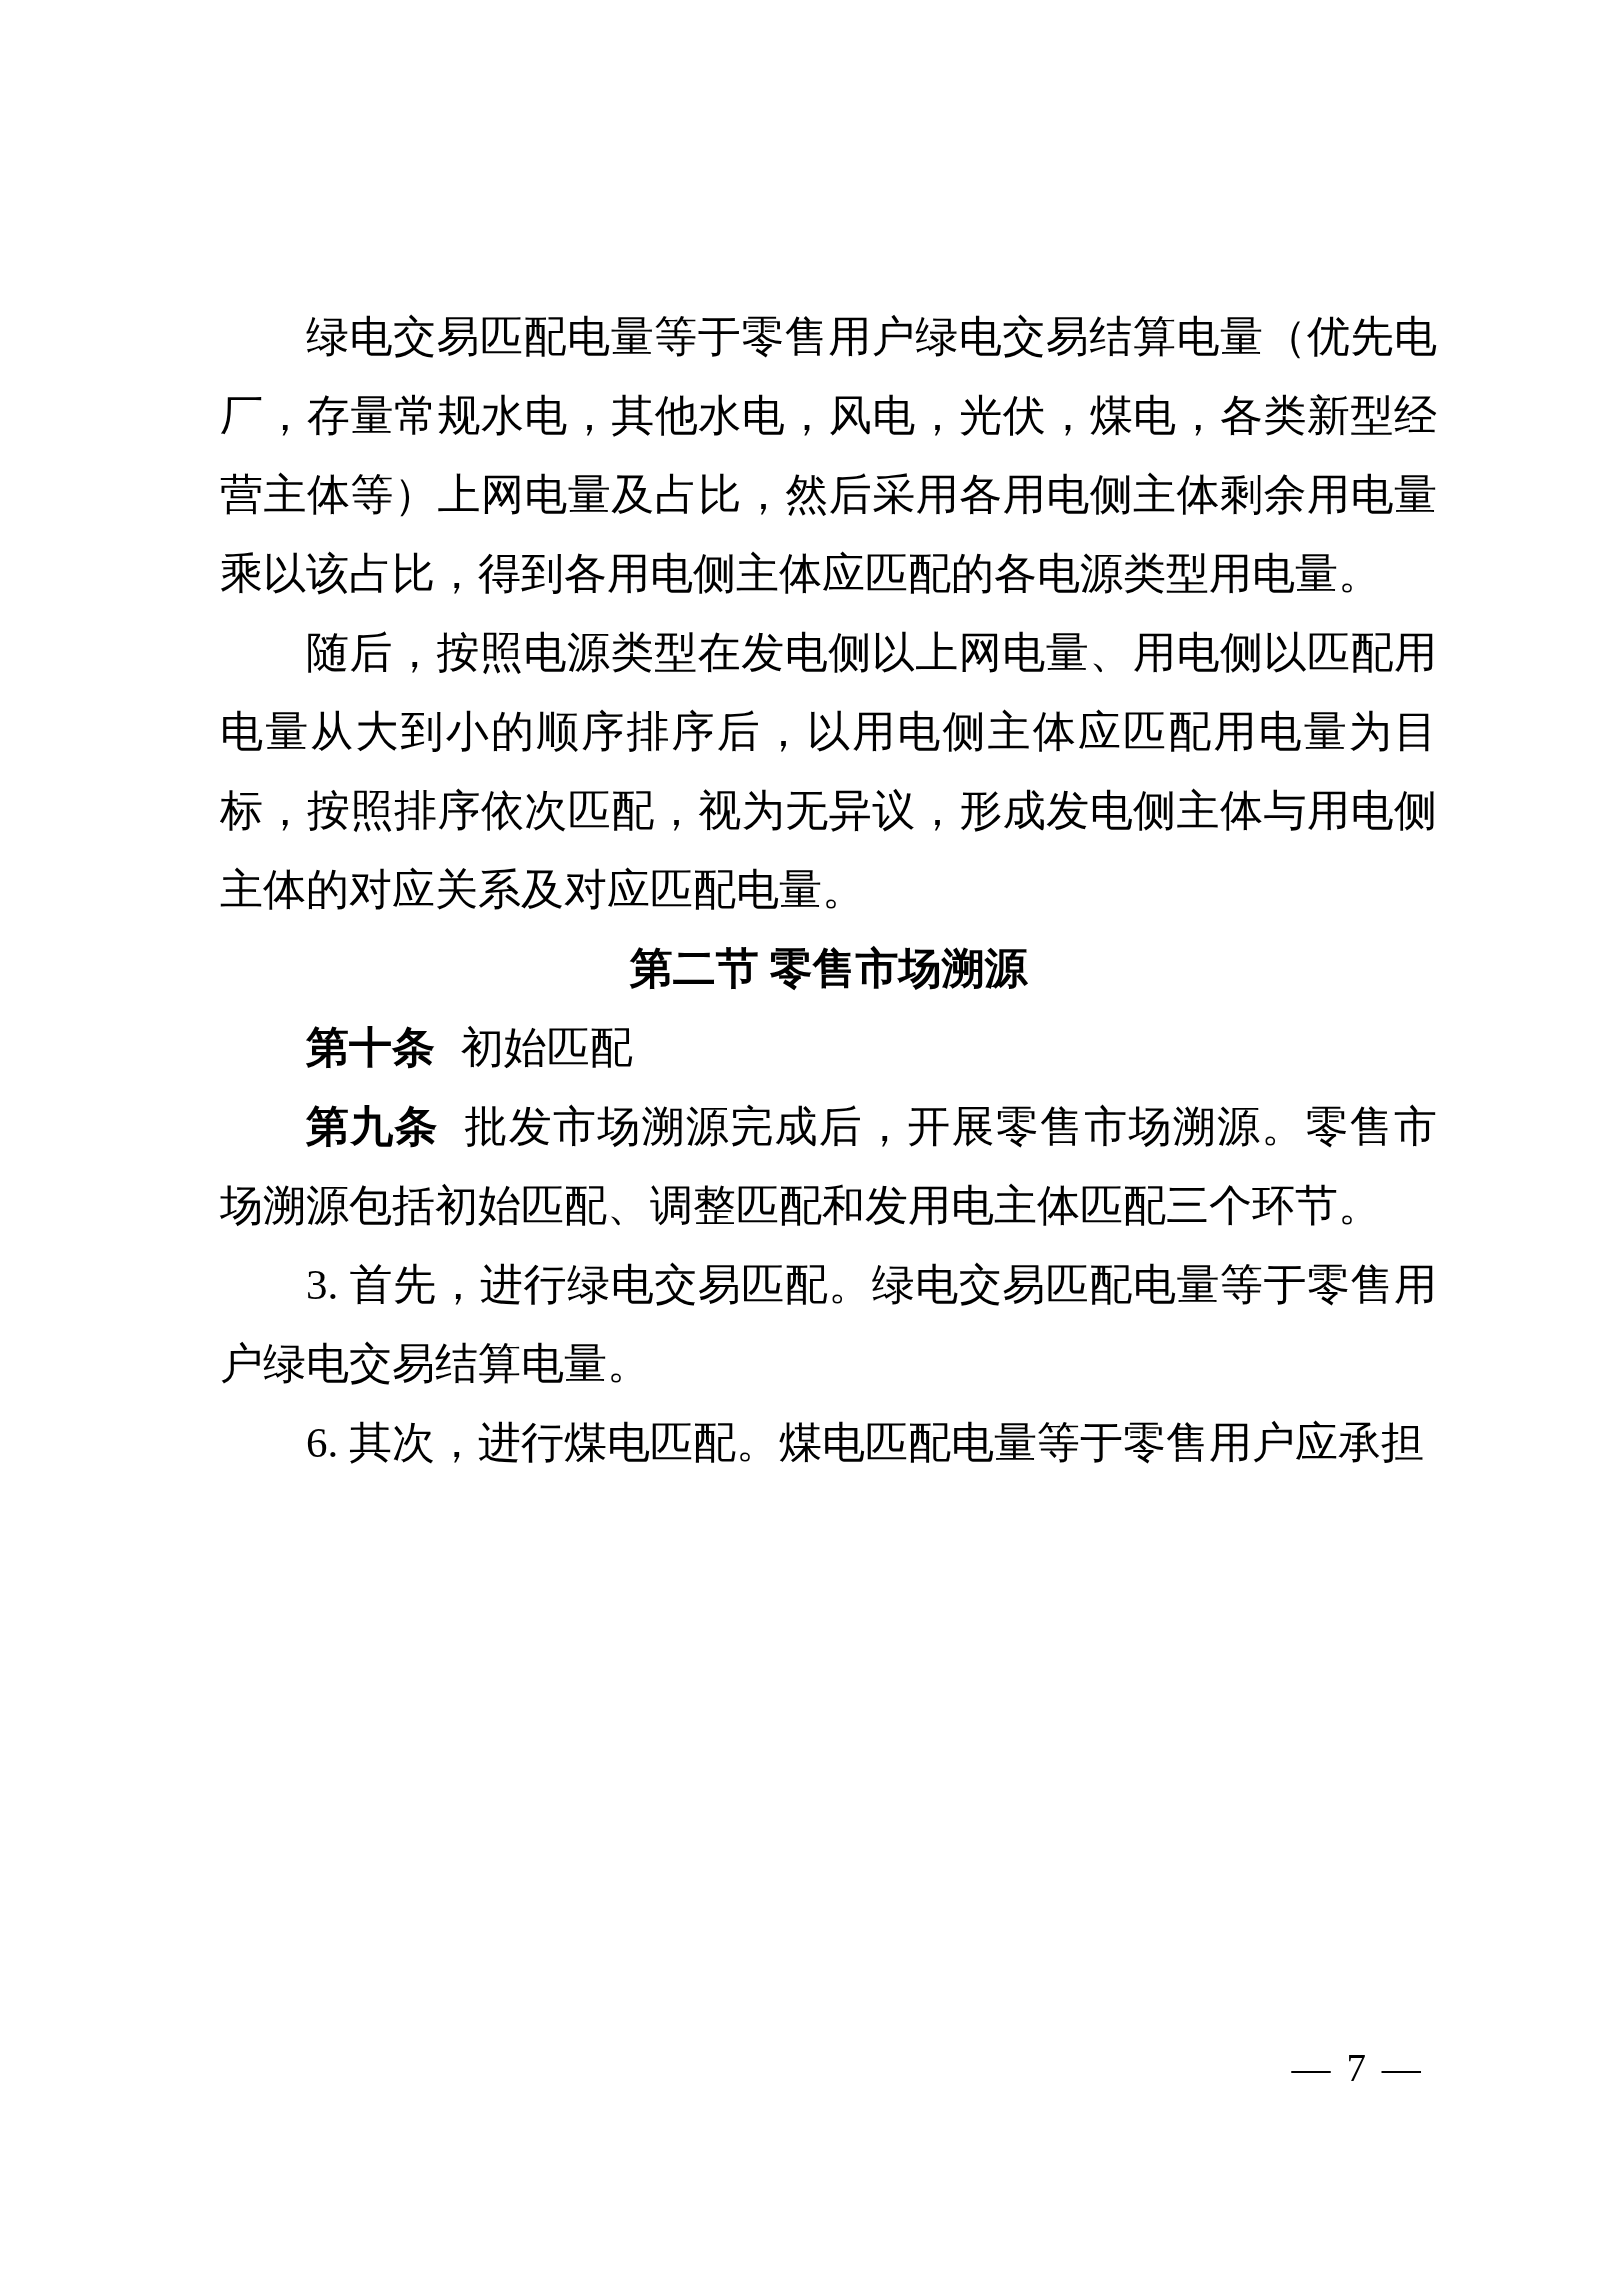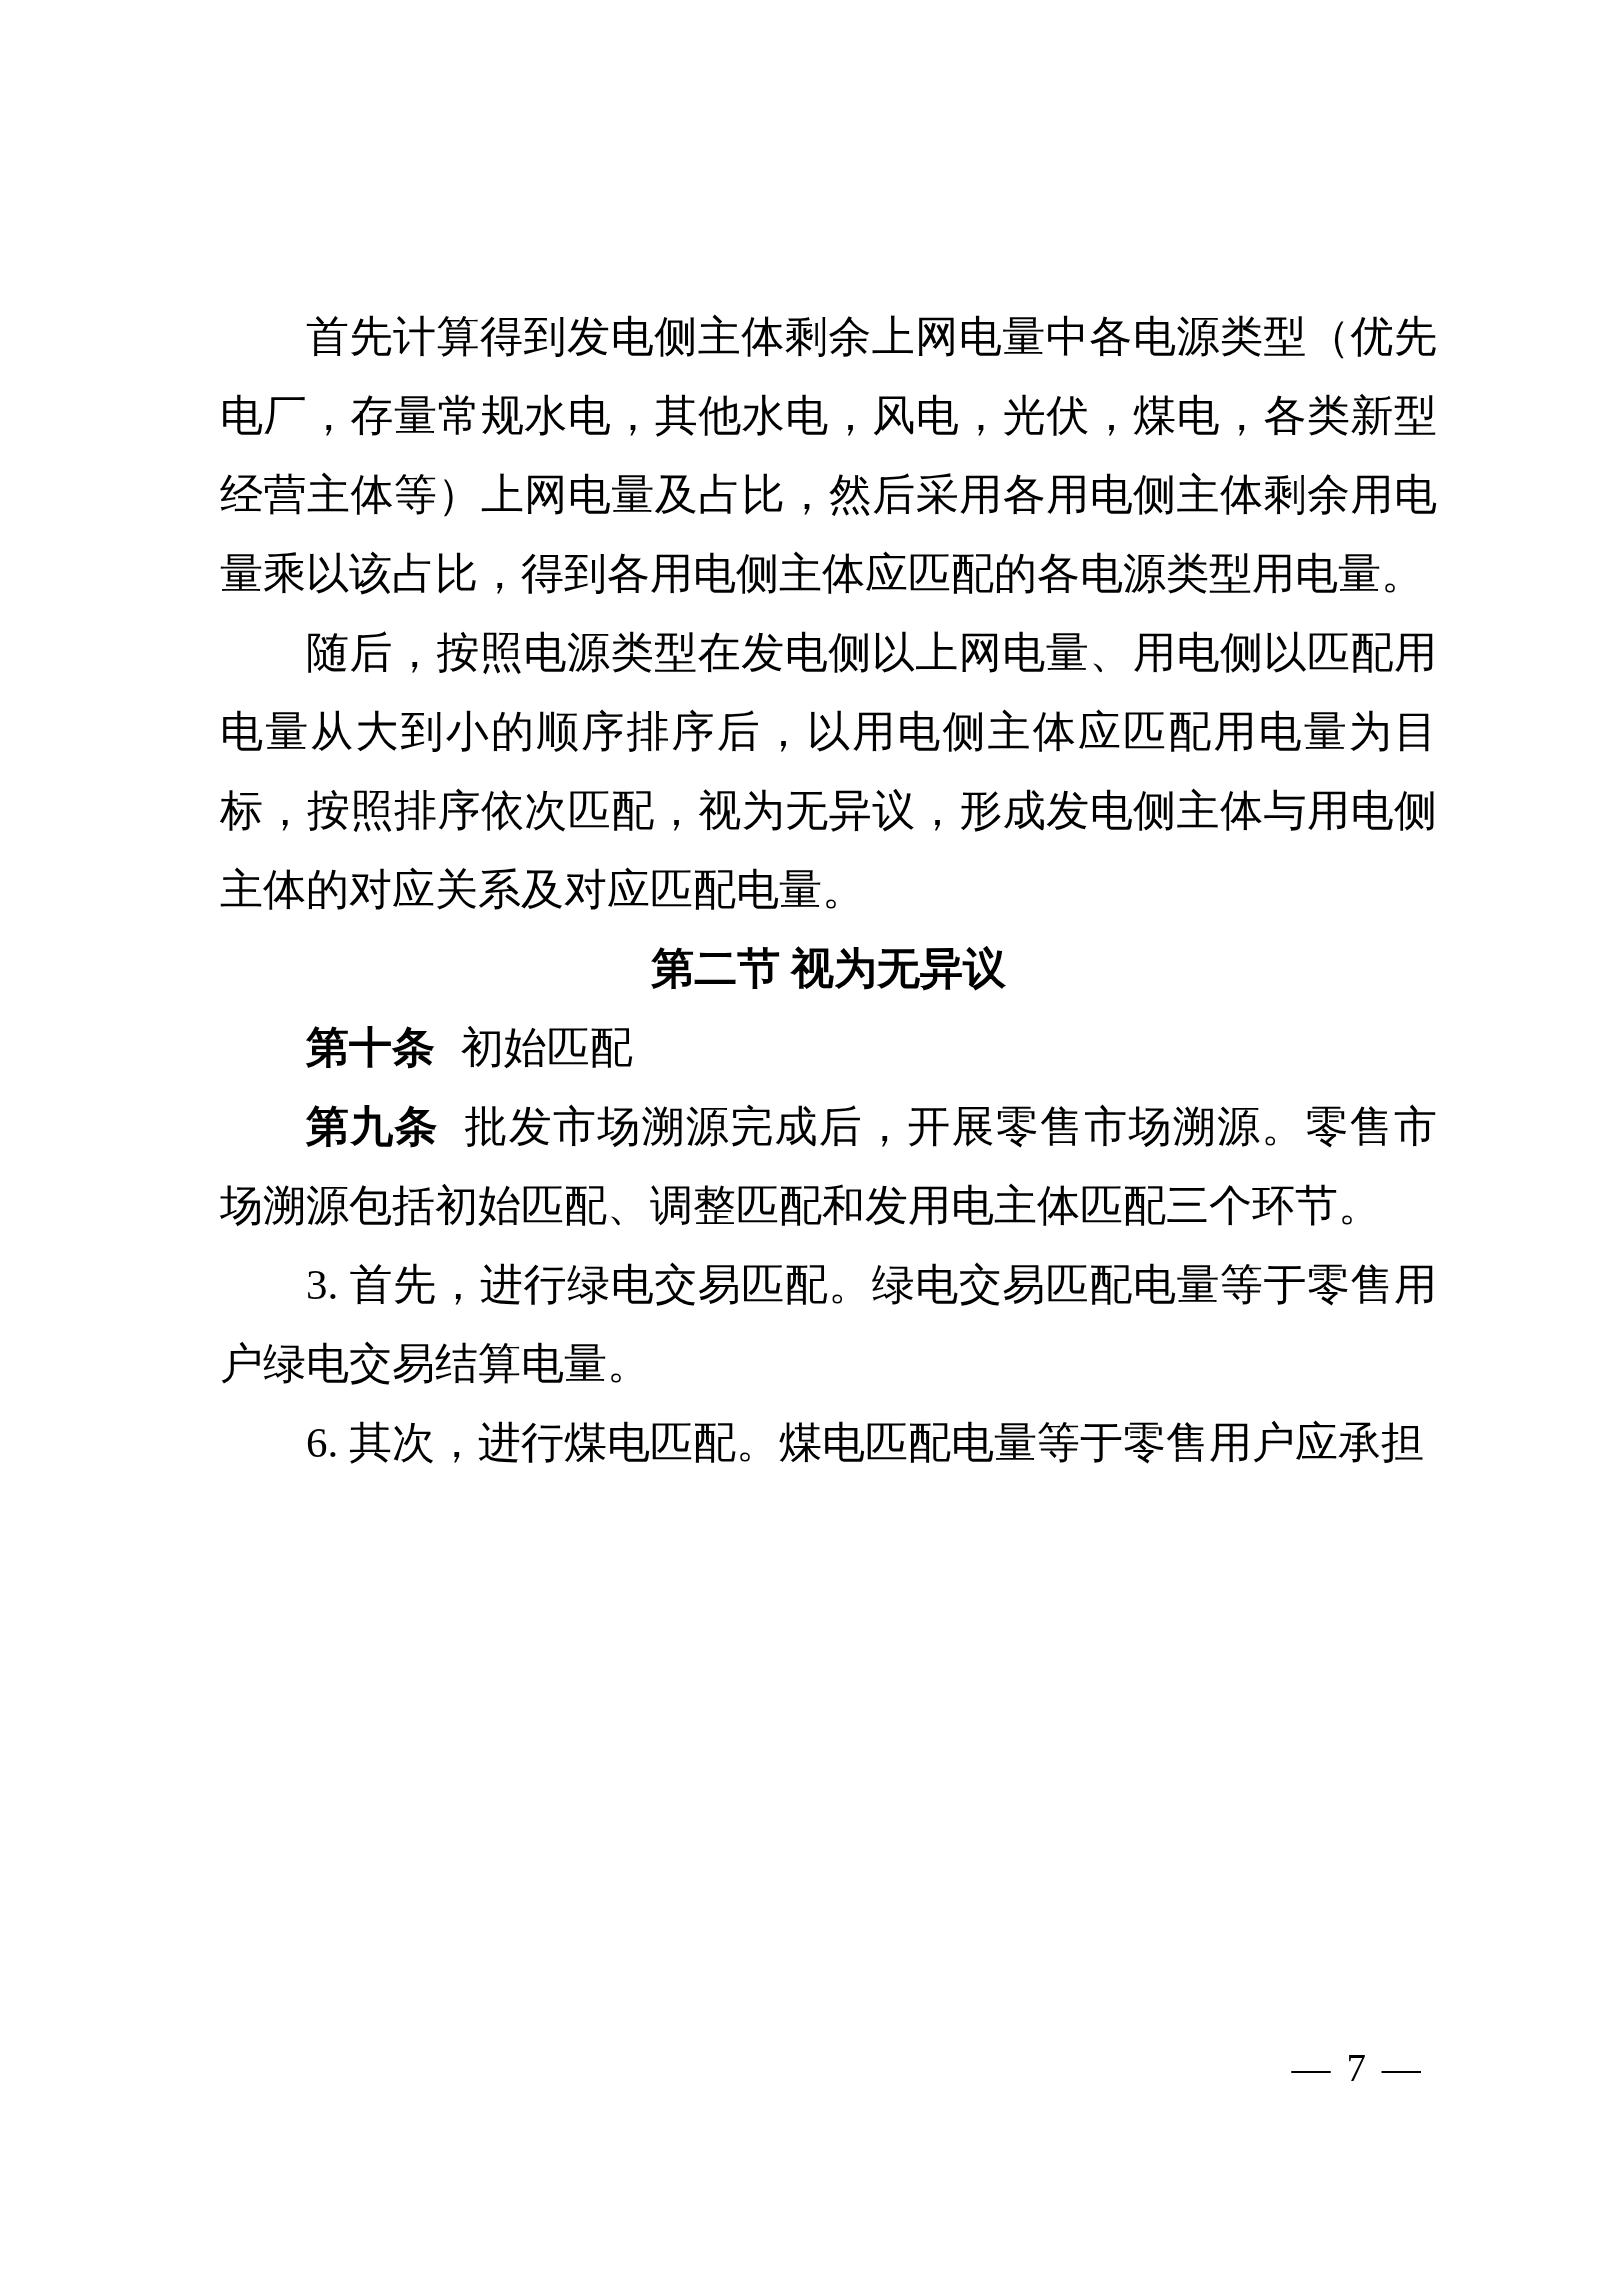--- a/index.html
+++ b/index.html
@@ -53,26 +53,26 @@
     white-space: nowrap;
   }
 </style>
 </head>
 <body>
 
 <div class="page">
 
   <main class="content">
 
-    <p>首先计算得到发电侧主体剩余上网电量中各电源类型（优先电厂，存量常规水电，其他水电，风电，光伏，煤电，各类新型经营主体等）上网电量及占比，然后采用各用电侧主体剩余用电量乘以该占比，得到各用电侧主体应匹配的各电源类型用电量。</p>
+    <p>绿电交易匹配电量等于零售用户绿电交易结算电量（优先电厂，存量常规水电，其他水电，风电，光伏，煤电，各类新型经营主体等）上网电量及占比，然后采用各用电侧主体剩余用电量乘以该占比，得到各用电侧主体应匹配的各电源类型用电量。</p>
 
     <p>随后，按照电源类型在发电侧以上网电量、用电侧以匹配用电量从大到小的顺序排序后，以用电侧主体应匹配用电量为目标，按照排序依次匹配，视为无异议，形成发电侧主体与用电侧主体的对应关系及对应匹配电量。</p>
 
 
-    <h2 class="section-heading">第二节 视为无异议</h2>
+    <h2 class="section-heading">第二节 零售市场溯源</h2>
 
     <p>
       <span class="article-label">第十条</span><span>初始匹配</span>
     </p>
 
     <p>
       <span class="article-label">第九条</span><span>批发市场溯源完成后，开展零售市场溯源。零售市场溯源包括初始匹配、调整匹配和发用电主体匹配三个环节。</span>
     </p>
 
     <p>3. 首先，进行绿电交易匹配。绿电交易匹配电量等于零售用户绿电交易结算电量。</p>

